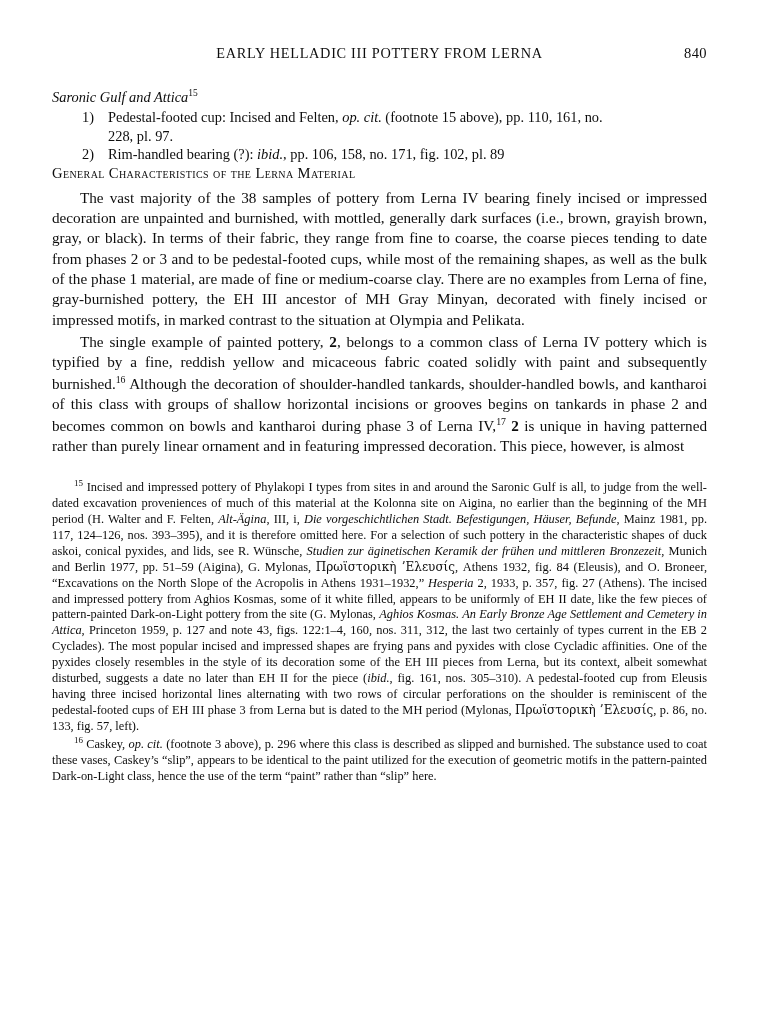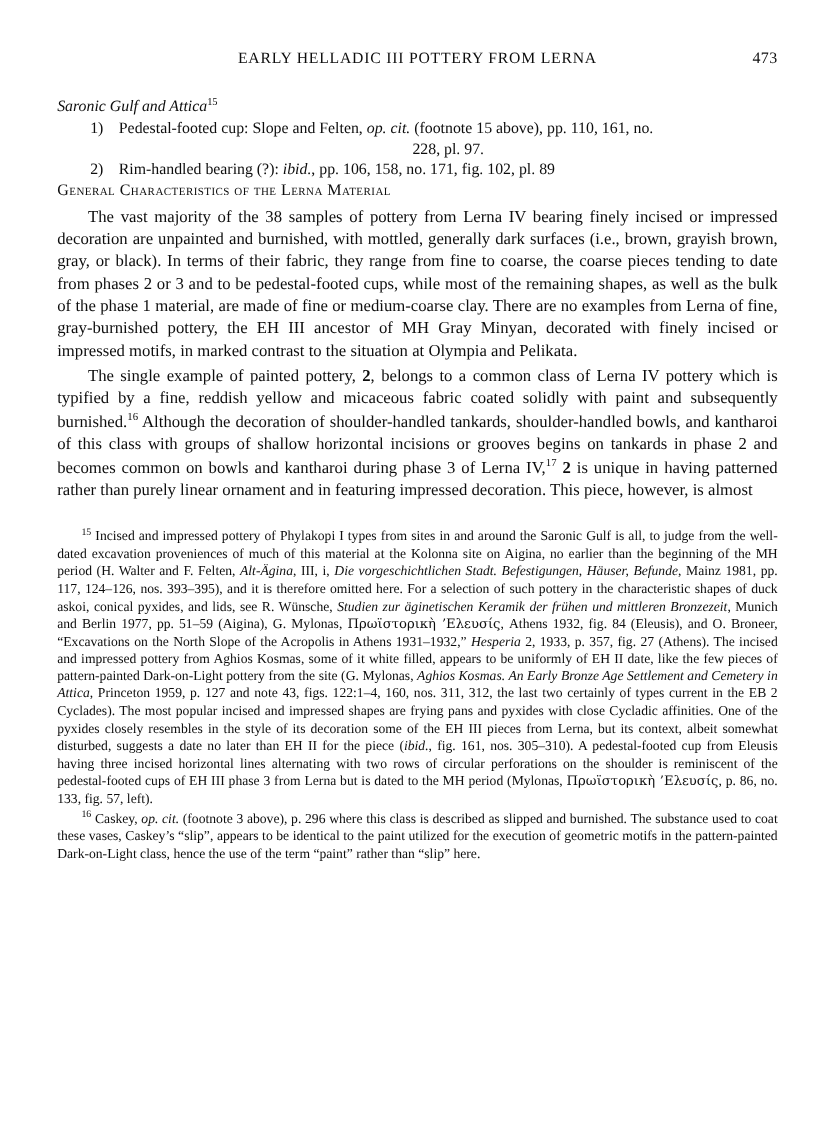--- a/index.html
+++ b/index.html
@@ -82,21 +82,20 @@
   .cat-num {
     width: 26px;
     flex: 0 0 26px;
   }
   .cat-text {
     flex: 1;
   }
   .cat-text i { font-style: italic; }
   .cat-cont {
     margin-left: 26px;
-    text-align: center;
   }
 
   .section-title {
     text-align: center;
     font-size: 15.5px;
     margin: 28px 0 20px 0;
   }
   .subsection {
     font-variant: small-caps;
     font-size: 14.6px;
@@ -132,33 +131,33 @@
   .gr { font-family: "DejaVu Serif", serif; font-size: 12px; margin-top: 28px; }
 </style>
 </head>
 <body>
 
 <div class="page">
   <div class="content">
 
     <div class="running-head">
       <span class="title">EARLY HELLADIC III POTTERY FROM LERNA</span>
-      <span class="folio">473</span>
+      <span class="folio">840</span>
     </div>
 
     <div class="catalog-block">
       <div class="cat-heading">
         <span>Saronic Gulf and Attica</span><sup>15</sup>
       </div>
       <div class="cat-row">
         <div class="cat-items">
           <div class="cat-item">
             <div class="cat-num">1)</div>
             <div class="cat-text">
-              <span>Pedestal-footed cup: Slope and Felten, </span><i>op. cit.</i><span> (footnote 15 above), pp. 110, 161, no.</span>
+              <span>Pedestal-footed cup: Incised and Felten, </span><i>op. cit.</i><span> (footnote 15 above), pp. 110, 161, no.</span>
             </div>
           </div>
           <div class="cat-cont">228, pl. 97.</div>
           <div class="cat-item">
             <div class="cat-num">2)</div>
             <div class="cat-text">
               <span>Rim-handled bearing (?): </span><i>ibid.</i><span>, pp. 106, 158, no. 171, fig. 102, pl. 89</span>
             </div>
           </div>
         </div>

